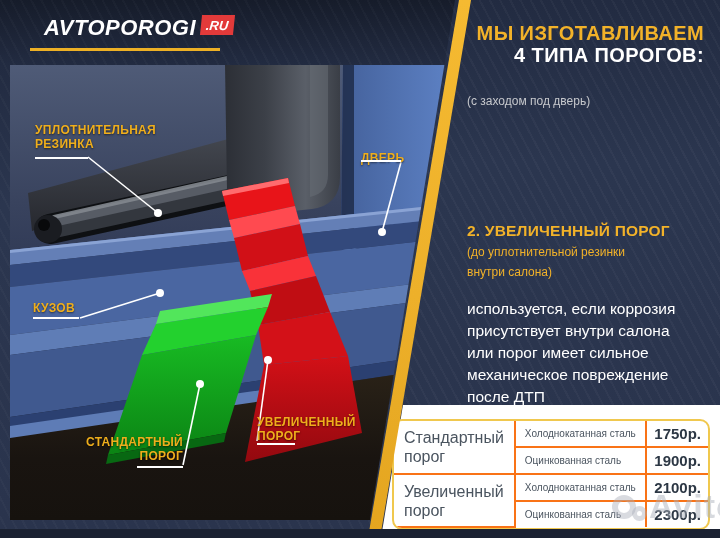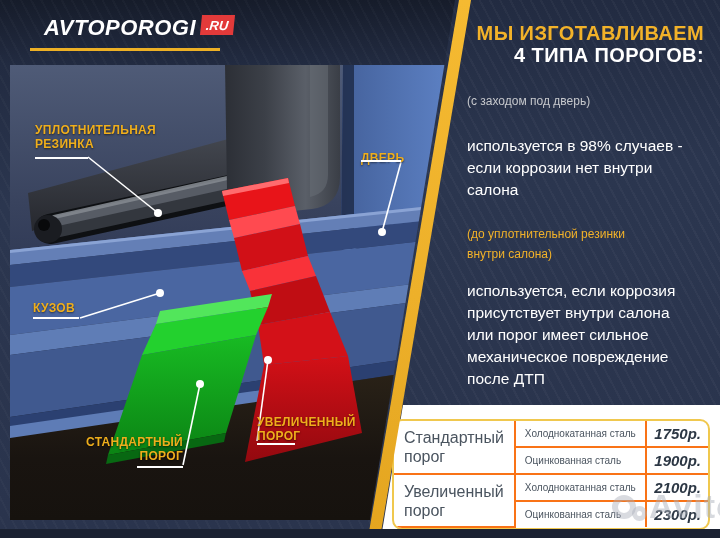--- a/index.html
+++ b/index.html
@@ -51,21 +51,21 @@
   
   .white-area { left:0; top:0; width:720px; height:538px; z-index:3; background:#ffffff;
     clip-path:polygon(403px 405px, 720px 405px, 720px 538px, 381px 538px); }
   .price-wrap { left:392px; top:419px; width:318px; z-index:4; }
   .price-outer { border:2px solid #f0c84e; border-radius:10px; overflow:hidden; background:#fff; }
   .price-outer table { border-collapse:collapse; width:100%; }
   .price-outer td { border:2px solid #f97316; }
   .price-outer tr:first-child td { border-top:none; }
   .price-outer tr:last-child td { border-bottom:none; }
   .price-outer td:first-child { border-left:none; }
-  .price-outer td:last-child { border-right:none;font-style:italic; }
+  .price-outer td:last-child { border-right:none; }
   td.c1 { width:112px; padding:4px 10px; font-size:16px; color:#4a545f; line-height:19px; }
   td.c2 { width:156px; padding:4px 9px;  font-size:10px; color:#4a545f; height:25px; }
   td.c3 { padding:4px 7px; font-size:15px; font-weight:bold; color:#2c3744; }
 
   
   .watermark { left:612px; top:487px; z-index:8; display:flex; align-items:center;
                color:rgba(170,176,186,.48); pointer-events:none; }
   .wm-ring1 { width:24px; height:24px; border:6px solid rgba(170,176,186,.45); border-radius:50%; }
   .wm-ring2 { width:15px; height:15px; border:5px solid rgba(170,176,186,.45); border-radius:50%;
               margin-left:-4px; margin-top:14px; }
@@ -198,26 +198,24 @@
 </div>
 
 <div class="abs cover">
   <div class="heading">
     <div class="h1">МЫ ИЗГОТАВЛИВАЕМ</div>
     <div class="h2">4 ТИПА ПОРОГОВ:</div>
   </div>
 
   <div class="sec sec1">
     <div class="sec-sub sub-gray">(с заходом под дверь)</div>
-    <div class="sec-body">используется в 98% случаев -
-если коррозии нет внутри
-салона</div>
   </div>
 
   <div class="sec sec2">
+    <div class="sec-title">2. УВЕЛИЧЕННЫЙ ПОРОГ</div>
     <div class="sec-sub sub-yellow">(до уплотнительной резинки
 внутри салона)</div>
     <div class="sec-body">используется, если коррозия
 присутствует внутри салона
 или порог имеет сильное
 механическое повреждение
 после ДТП</div>
   </div>
 </div>
 

